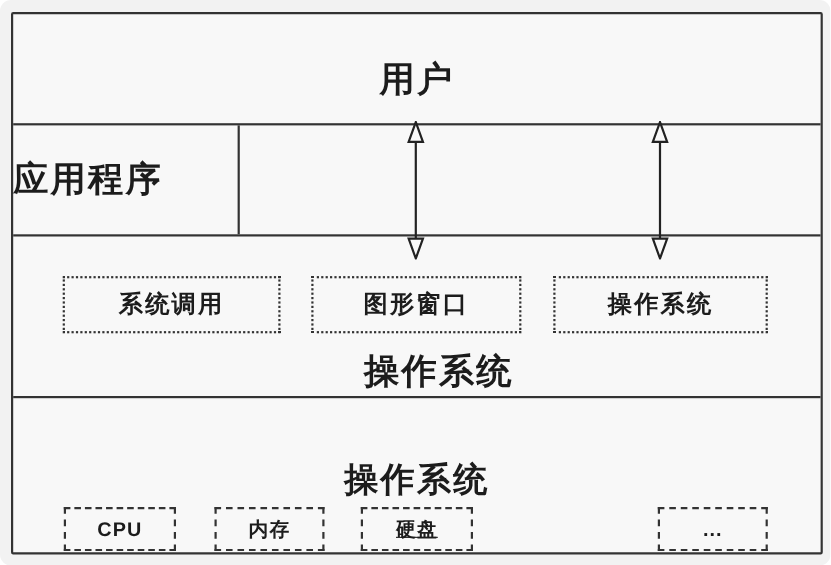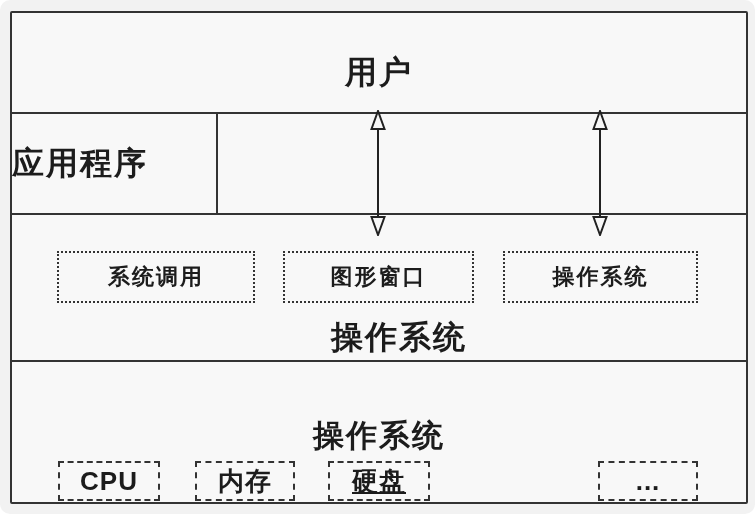--- a/index.html
+++ b/index.html
@@ -106,21 +106,21 @@
   }
   .hw-box {
     position: absolute;
     top: 99px;
     height: 40px;
     box-sizing: border-box;
     border: 2px dashed #333333;
     display: flex;
     align-items: center;
     justify-content: center;
-    font-size: 26px;
+    font-size: 18px;
     font-weight: 600;
     letter-spacing: 1px;
     text-align: right;
   }
   .hw-1 { left: 46px;  width: 102px; }
   .hw-2 { left: 183px; width: 100px; font-family: Liberation Mono, monospace; }
   .hw-3 { left: 316px; width: 102px; text-decoration: underline; }
   .hw-4 { left: 451px; width: 100px; }
   .hw-5 { left: 586px; width: 100px; }
   .arrow {

